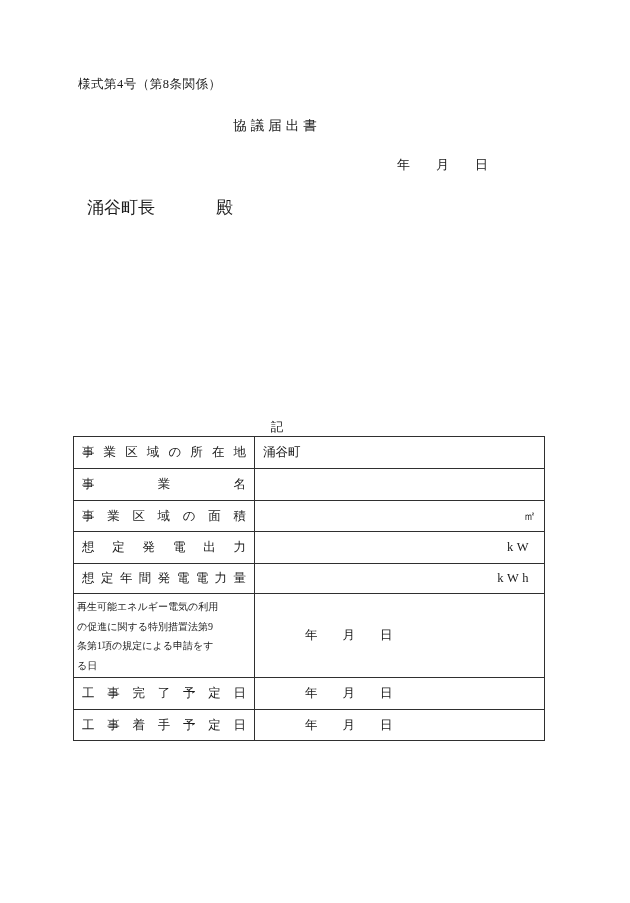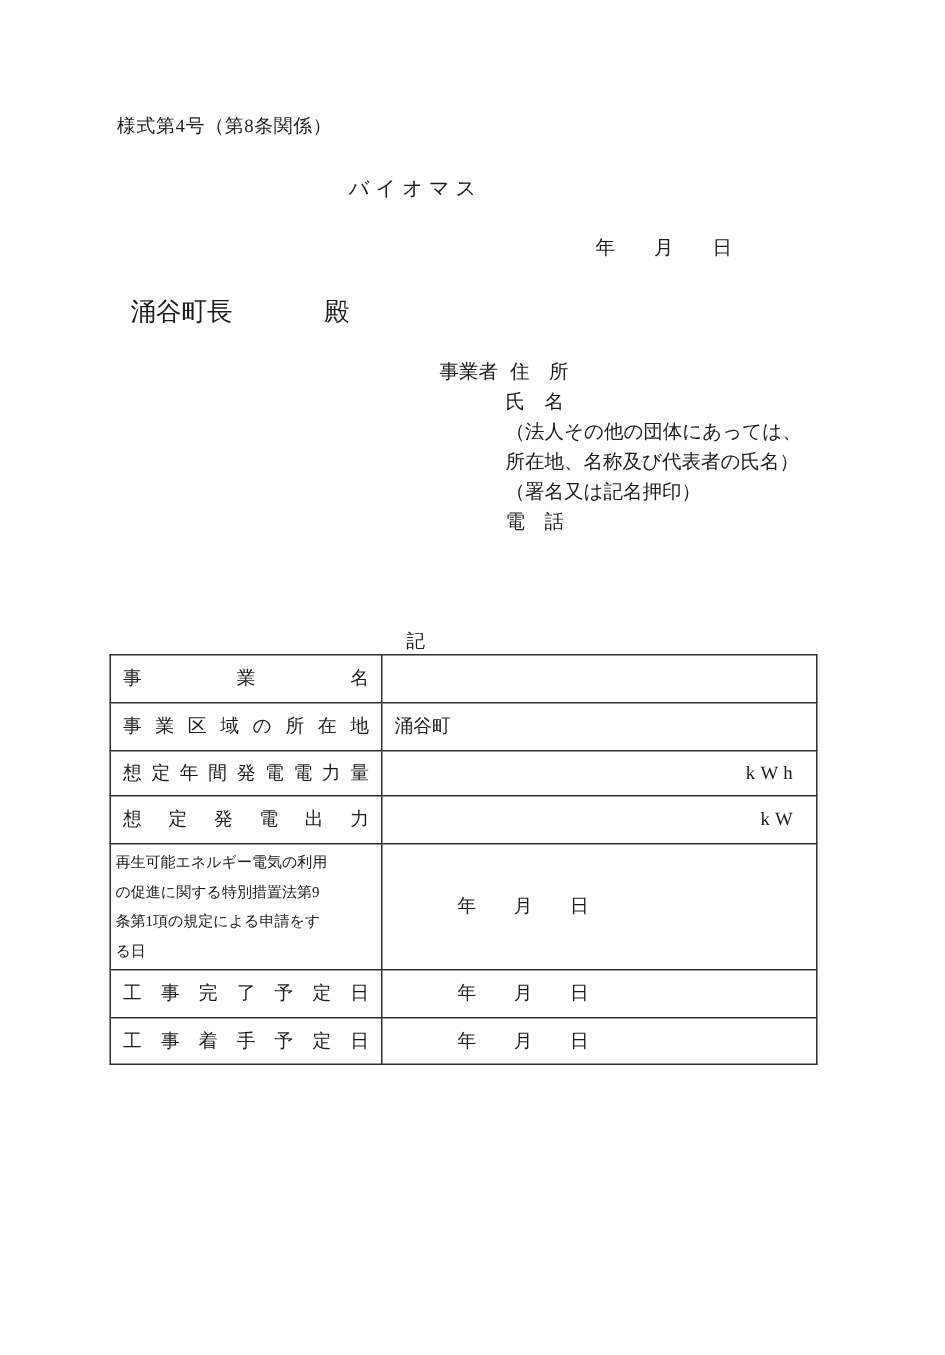--- a/index.html
+++ b/index.html
@@ -55,63 +55,57 @@
   td.val .unit { letter-spacing: 3.5px; padding-right: 4px; }
   td.val.options { line-height: 20px; }
 </style>
 </head>
 <body>
 
 <div class="page">
 
   <div class="form-number">様式第4号（第8条関係）</div>
 
-  <div class="doc-title">バイオマス</div>
+  <div class="doc-title">協議届出書</div>
 
   <div class="date-line">年　　月　　日</div>
 
   <div class="addressee">
     <span>涌谷町長</span><span class="honorific">殿</span>
   </div>
 
-  <div class="applicant">
-    <div class="app-line first">
-      <span class="app-prefix">事業者</span><span>住　所</span>
-    </div>
-    <div class="app-line sub">氏　名</div>
-    <div class="app-line sub">（法人その他の団体にあっては、</div>
-    <div class="app-line sub">所在地、名称及び代表者の氏名）</div>
-    <div class="app-line sub">（署名又は記名押印）</div>
-    <div class="app-line sub">電　話</div>
-  </div>
 
 
   <div class="record-marker">記</div>
 
   <table class="details">
     <colgroup>
         <col style="width:181px">
         <col>
       </colgroup>
     <tbody>
       <tr style="height:32px">
+        <td class="lbl jl">事 業 区 域 の 所 在 地</td>
+        <td class="val">涌谷町</td>
+      </tr>
+      <tr style="height:32px">
         <td class="lbl jl">事 業 名</td>
         <td class="val"></td>
       </tr>
+      <tr style="height:31px">
+        <td class="lbl jl">事 業 区 域 の 面 積</td>
+        <td class="val right"><span class="unit-sq">㎡</span></td>
+      </tr>
       <tr style="height:32px">
-        <td class="lbl jl">事 業 区 域 の 所 在 地</td>
-        <td class="val">涌谷町</td>
+        <td class="lbl jl">想 定 発 電 出 力</td>
+        <td class="val right"><span class="unit">kW</span></td>
       </tr>
       <tr style="height:30px">
         <td class="lbl jl">想 定 年 間 発 電 電 力 量</td>
         <td class="val right"><span class="unit">kWh</span></td>
-      </tr>
-      <tr style="height:32px">
-        <td class="lbl jl">想 定 発 電 出 力</td>
-        <td class="val right"><span class="unit">kW</span></td>
       </tr>
       <tr style="height:79px">
         <td class="lbl para">
           <div>再生可能エネルギー電気の利用</div>
           <div>の促進に関する特別措置法第9</div>
           <div>条第1項の規定による申請をす</div>
           <div>る日</div>
         </td>
         <td class="val date">年　　月　　日</td>
       </tr>

